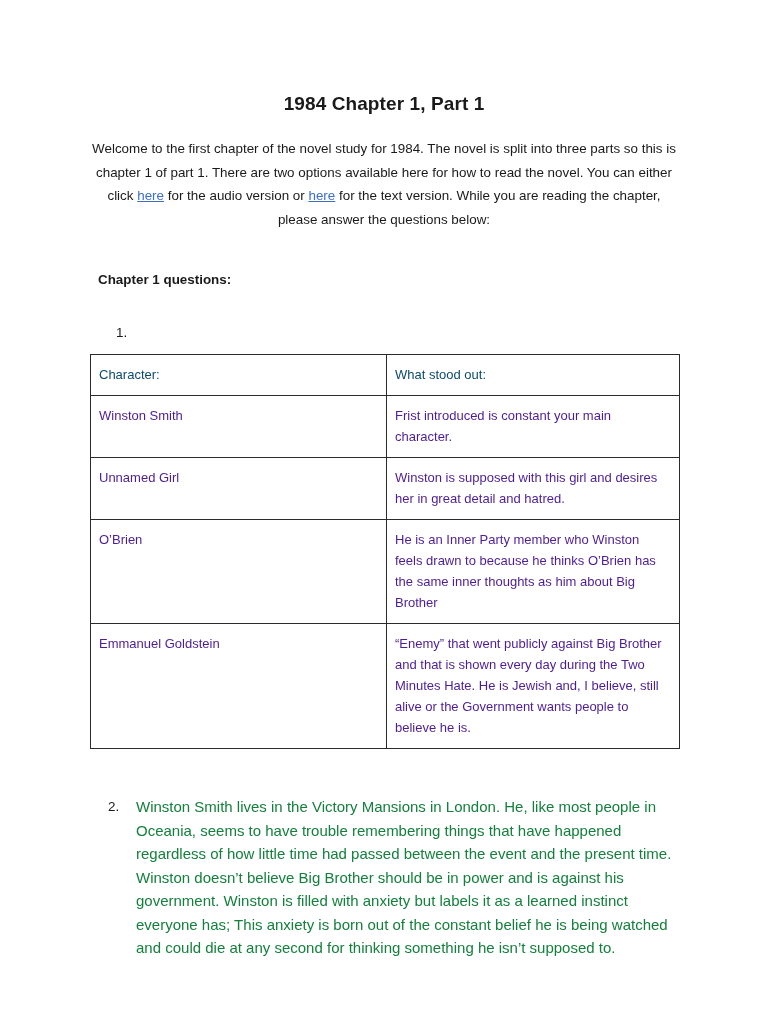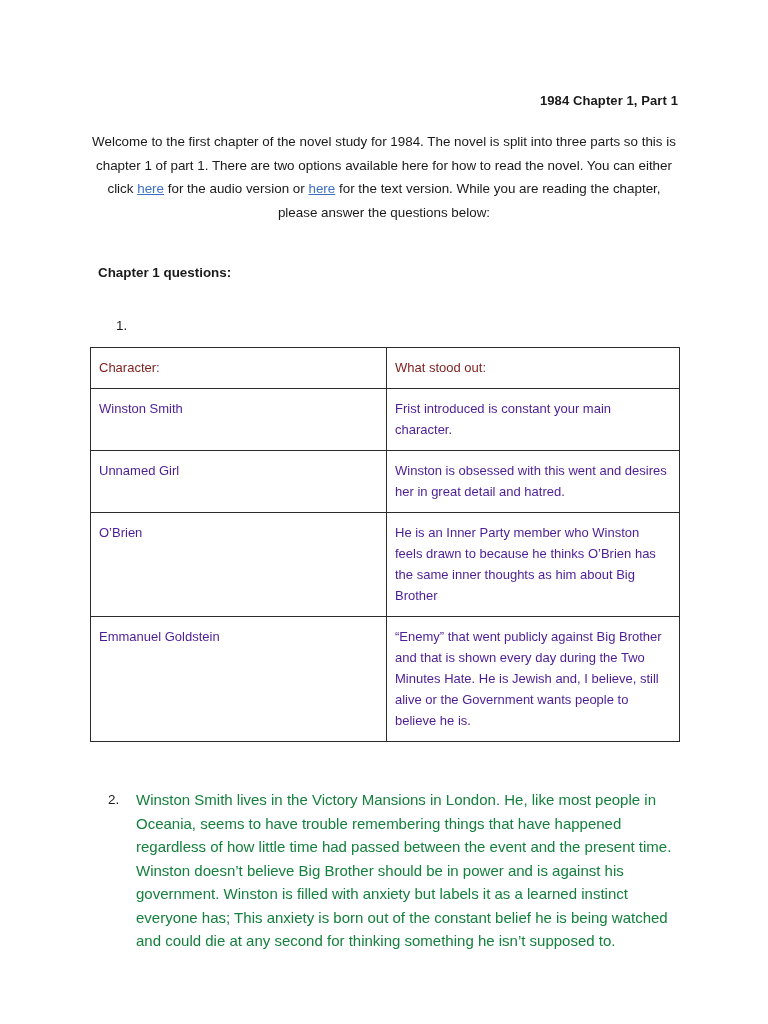--- a/index.html
+++ b/index.html
@@ -19,22 +19,22 @@
     width: 768px;
     height: 1024px;
     box-sizing: border-box;
     padding: 0 90px 0 90px;
     background: #ffffff;
   }
 
   .doc-title {
     margin: 0;
     padding-top: 93px;
-    text-align: right;
-    font-size: 13px;
+    text-align: center;
+    font-size: 19px;
     font-weight: bold;
     letter-spacing: 0.1px;
     color: #1a1a1a;
   }
 
   .intro {
     margin: 0;
     padding-top: 22px;
     font-size: 13.4px;
     line-height: 23.5px;
@@ -109,21 +109,21 @@
     border: 1.3px solid #2b2b2b;
     padding: 9px 9px 10px 8px;
     vertical-align: top;
     font-size: 13px;
     line-height: 21px;
   }
   .col-character { width: 296px; }
   .col-stood-out { width: 293px; }
 
   .th-cell {
-    color: #7f1d1d;
+    color: #0c4a6e;
     font-weight: normal;
   }
   .cell-student {
     color: #4c1d95;
   }
 
   .q2-wrap {
     margin-top: 46px;
   }
 </style>
@@ -153,21 +153,21 @@
       <tr>
         <td class="th-cell">Character:</td>
         <td class="th-cell">What stood out:</td>
       </tr>
       <tr>
         <td class="cell-student">Winston Smith</td>
         <td class="cell-student">Frist introduced is constant your main character.</td>
       </tr>
       <tr>
         <td class="cell-student">Unnamed Girl</td>
-        <td class="cell-student">Winston is obsessed with this went and desires her in great detail and hatred.</td>
+        <td class="cell-student">Winston is supposed with this girl and desires her in great detail and hatred.</td>
       </tr>
       <tr>
         <td class="cell-student">O’Brien</td>
         <td class="cell-student">He is an Inner Party member who Winston feels drawn to because he thinks O’Brien has the same inner thoughts as him about Big Brother</td>
       </tr>
       <tr>
         <td class="cell-student">Emmanuel Goldstein</td>
         <td class="cell-student">“Enemy” that went publicly against Big Brother and that is shown every day during the Two Minutes Hate. He is Jewish and, I believe, still alive or the Government wants people to believe he is.</td>
       </tr>
     </tbody>

